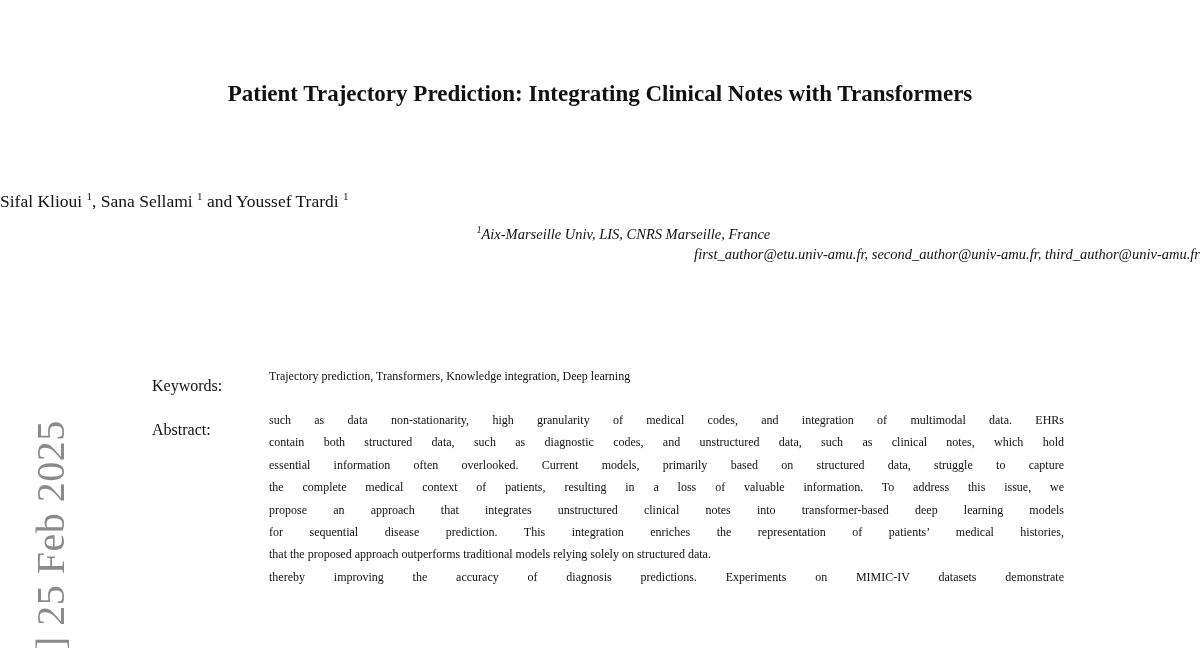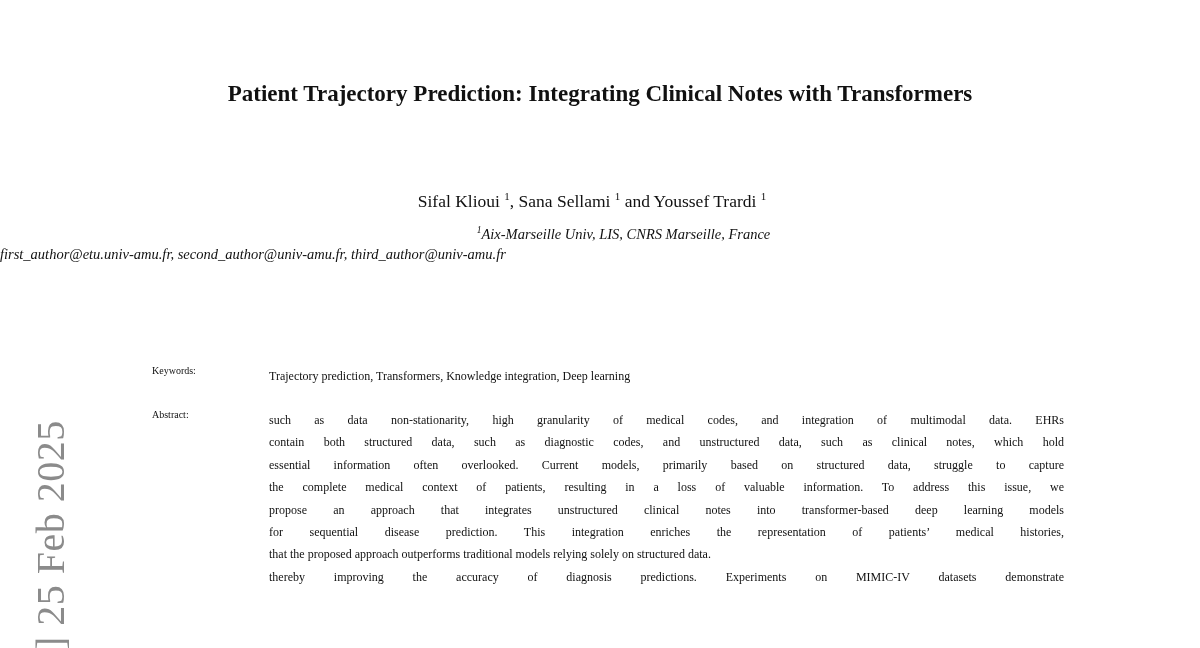--- a/index.html
+++ b/index.html
@@ -30,52 +30,52 @@
     margin: 0;
     text-align: center;
     font-size: 23px;
     font-weight: bold;
     line-height: 31px;
   }
 
   .authors {
     position: absolute;
     top: 190px; left: 0; right: 16px;
-    text-align: center;
+    text-align: left;
     font-size: 17.5px;
   }
   .authors sup { font-size: 11px; }
 
   .affiliation {
     position: absolute;
     top: 225px; left: 0; right: 0;
     text-align: center;
     font-size: 14.5px;
     font-style: italic;
     padding-left: 47px;
   }
   .affiliation sup { font-size: 9.5px; }
 
   .emails {
     position: absolute;
     top: 246px; left: 0; right: 0;
-    text-align: left;
+    text-align: right;
     font-size: 14.5px;
     font-style: italic;
   }
 
   .meta-row {
     position: absolute;
     left: 152px;
     width: 903px;
   }
   .meta-row .label {
     position: absolute;
-    left: 0; top: 0;
-    font-size: 10px;
+    left: 0; top: 12px;
+    font-size: 16px;
   }
   .meta-row .content {
     margin-left: 117px;
     width: 795px;
     font-size: 12px;
     line-height: 22.4px;
   }
   .kw-row { top: 365px; }
   .abs-row { top: 409px; }
 

